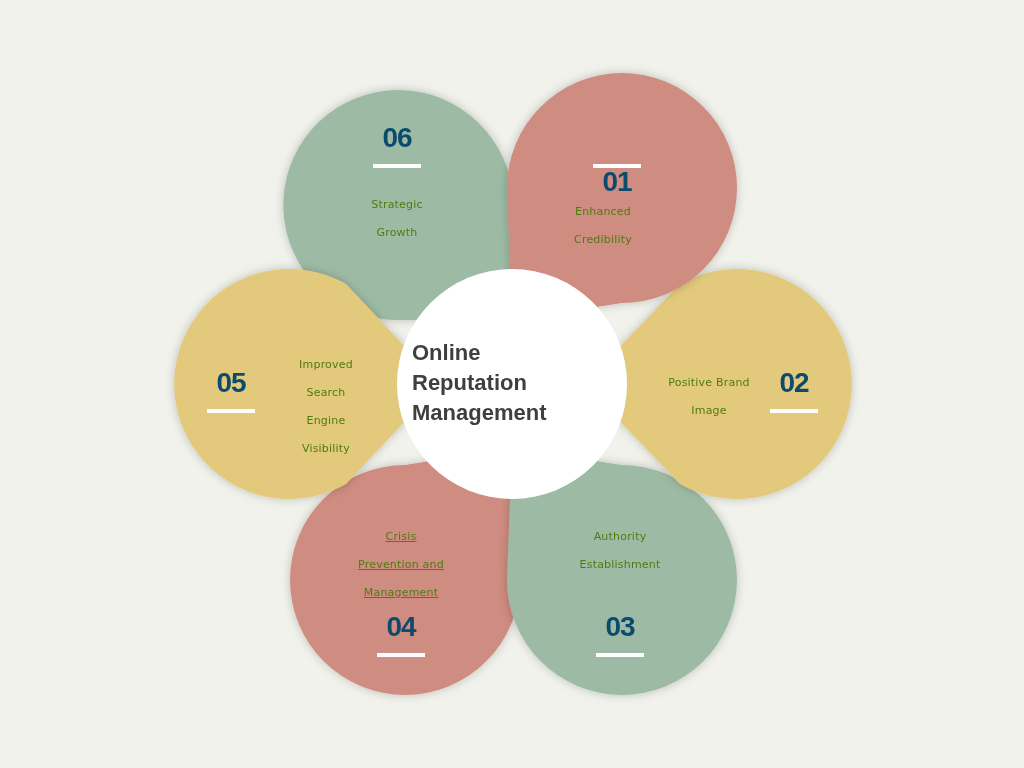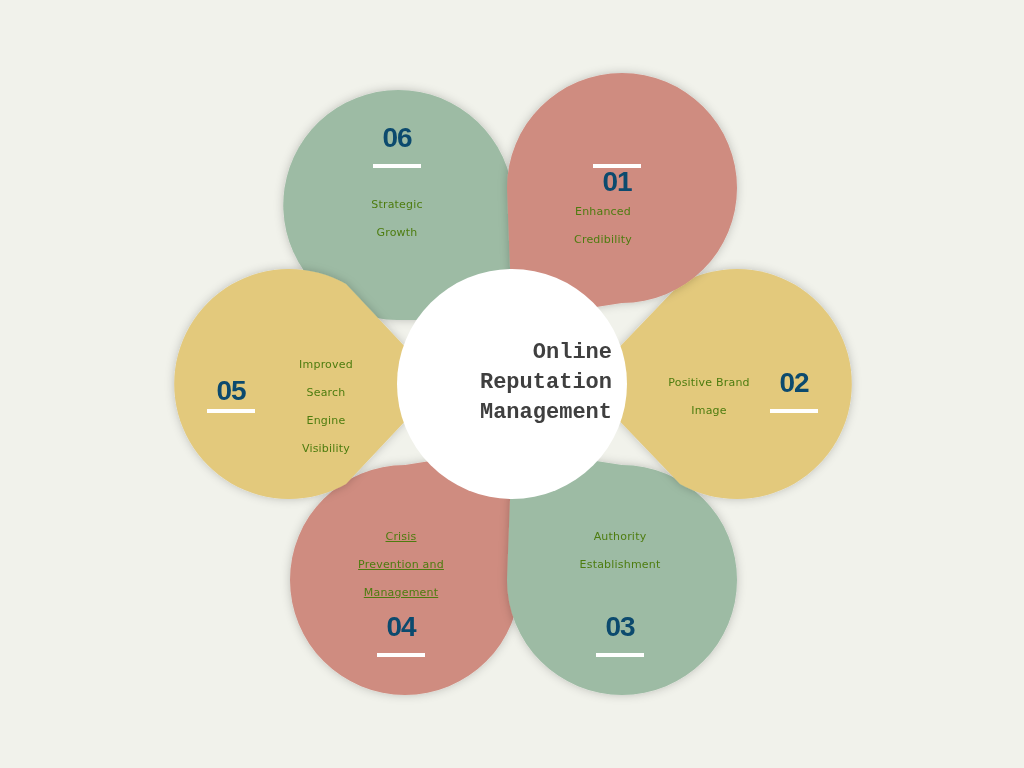--- a/index.html
+++ b/index.html
@@ -32,23 +32,23 @@
     }
     .num-underline {
       position: absolute;
       height: 4px;
       width: 48px;
       background: #ffffff;
     }
     .center-title {
       position: absolute;
       left: 412px; top: 338px; width: 200px;
-      text-align: right;
+      text-align: left;
       color: #3f3f3f;
-      font-family: Liberation Mono, monospace;
+      font-family: Liberation Sans, sans-serif;
       font-weight: bold;
       font-size: 22px;
       line-height: 30px;
       white-space: pre-line;
     }
   </style>
 </head>
 <body>
 
 <svg id="diagram" viewBox="0 0 1024 768" xmlns="http://www.w3.org/2000/svg">
@@ -92,21 +92,21 @@
 Establishment</div>
 <div class="num" style="left:570px; top:605px; width:100px;">03</div>
 <div class="num-underline" style="left:596px; top:653px;"></div>
 
 <div class="label" style="left:321px; top:523px; width:160px;text-decoration:underline;">Crisis
 Prevention and
 Management</div>
 <div class="num" style="left:351px; top:605px; width:100px;">04</div>
 <div class="num-underline" style="left:377px; top:653px;"></div>
 
-<div class="num" style="left:181px; top:361px; width:100px;margin-top:8px;">05</div>
+<div class="num" style="left:181px; top:361px; width:100px;">05</div>
 <div class="num-underline" style="left:207px; top:409px;"></div>
 <div class="label" style="left:266px; top:351px; width:120px;">Improved
 Search
 Engine
 Visibility</div>
 
 <div class="center-title">Online
 Reputation
 Management</div>
 

